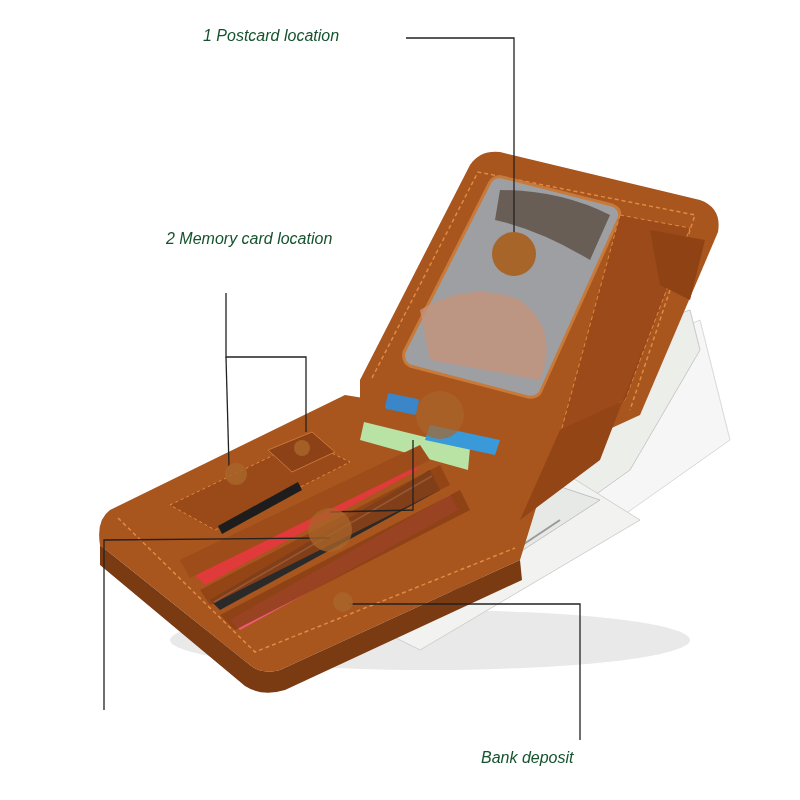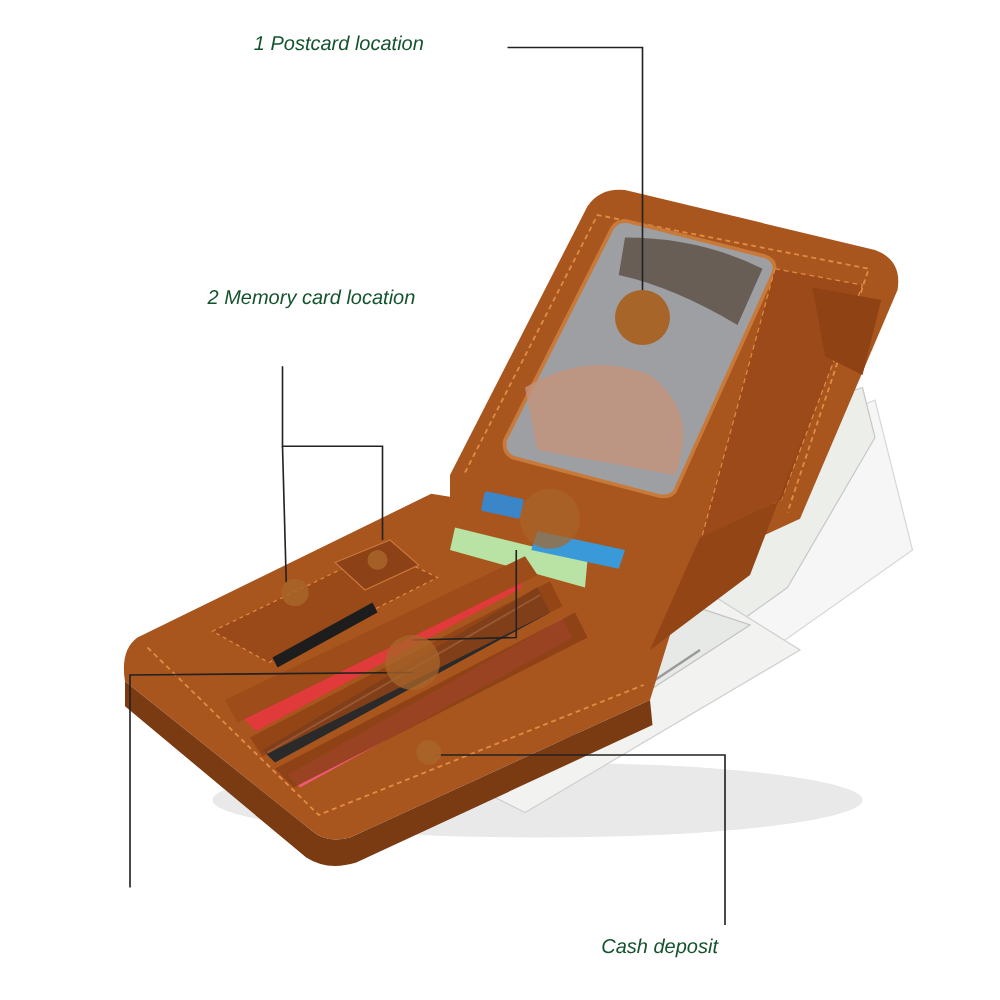--- a/index.html
+++ b/index.html
@@ -82,14 +82,14 @@
       <circle cx="236" cy="474" r="11" opacity="0.85"></circle>
       <circle cx="302" cy="448" r="8" opacity="0.85"></circle>
       <circle cx="440" cy="415" r="24" opacity="0.7"></circle>
       <circle cx="330" cy="530" r="22" opacity="0.75"></circle>
       <circle cx="343" cy="602" r="10" opacity="0.9"></circle>
     </g>
   </svg>
 
   <div id="lbl-postcard" class="label">1 Postcard location</div>
   <div id="lbl-memory" class="label">2 Memory card location</div>
-  <div id="lbl-cash" class="label">Cash deposit</div>
+  <div id="lbl-cash" class="label">Bank deposit</div>
 </div>
 
 </body></html>

